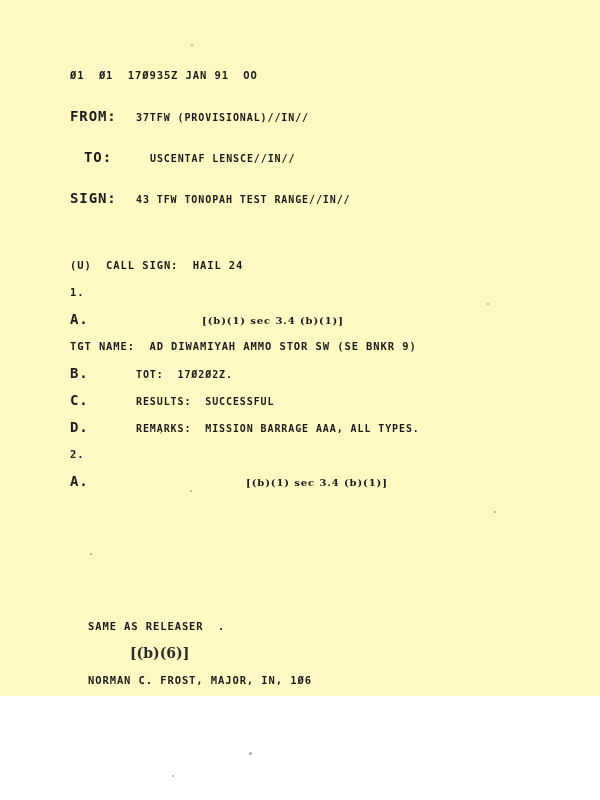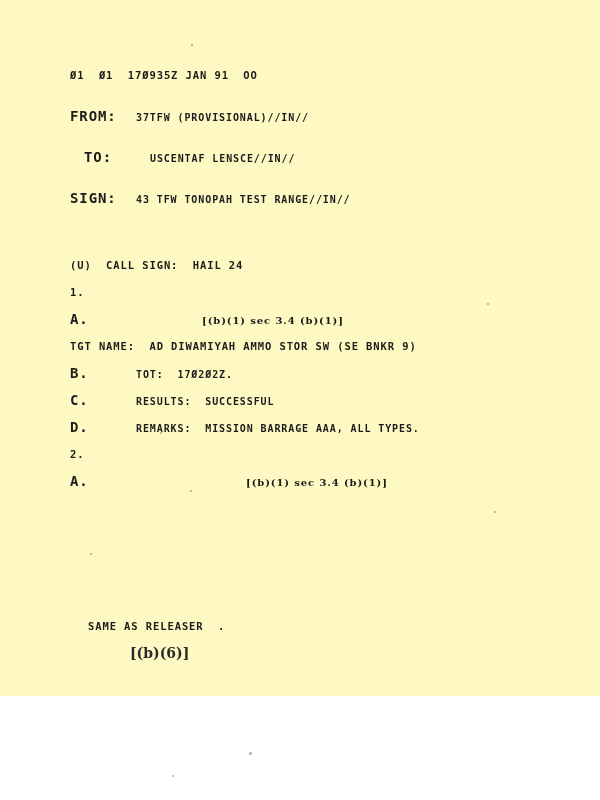--- a/index.html
+++ b/index.html
@@ -159,15 +159,16 @@
     <div class="row">
       <span class="col-a">A.</span>
       <span class="col-b redact redact-offset-b">[(b)(1) sec 3.4 (b)(1)]</span>
     </div>
 
   </div>
 
   <div class="footer-block">
     <div class="line">SAME AS RELEASER  .</div>
     <div class="line redact footer-redact">[(b)(6)]</div>
+    <div class="line">NORMAN C. FROST, MAJOR, IN, 1Ø6</div>
   </div>
 
 </div>
 
 </body></html>

